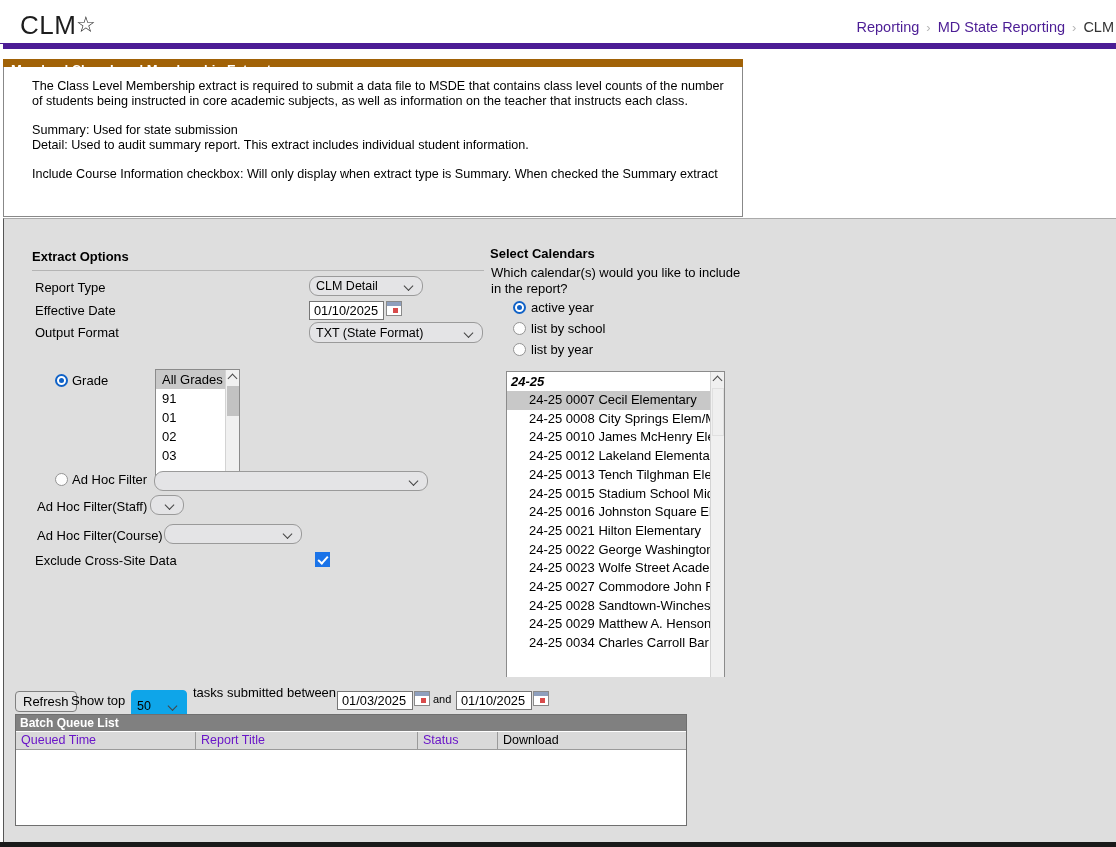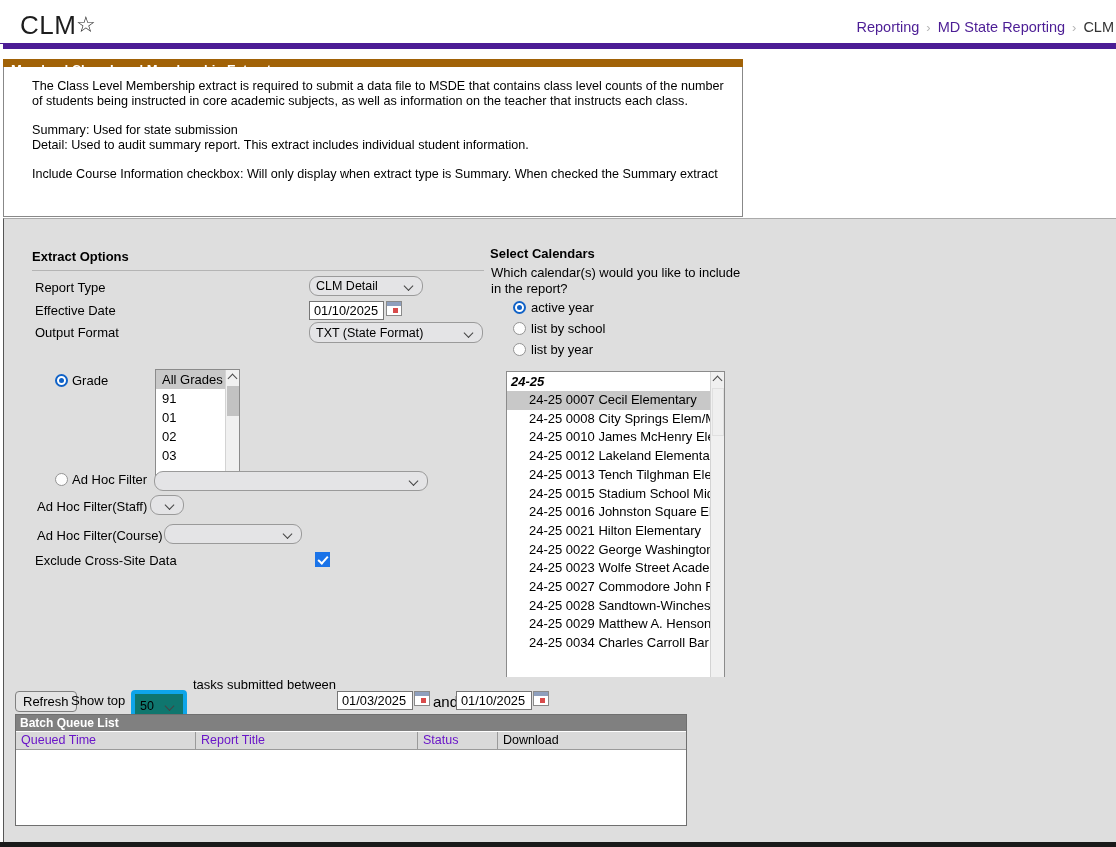--- a/index.html
+++ b/index.html
@@ -398,34 +398,34 @@
   #btn-refresh {
     left: 11px; top: 14px; height: 21px;
   }
   #lbl-show-top {
     position: absolute; left: 67px; top: 16px; font-size: 13px;
   }
   #sel-show-top {
     position: absolute;
     left: 127px; top: 13px;
     width: 56px; height: 32px;
-    background: #0f766e;
-    border: 4px solid #0ea5e9;
+    background: #0ea5e9;
+    border: 1px solid #0ea5e9;
     border-radius: 4px;
     font-size: 12.5px;
     padding-left: 5px;
     box-sizing: border-box;
     font-family: "Liberation Sans", sans-serif;
   }
   #lbl-tasks-between {
-    position: absolute; left: 189px; top: 0; font-size: 13px;
+    position: absolute; left: 189px; top: 8px; font-size: 13px;
   }
   #date-from { left: 333px; top: 14px; width: 76px; height: 19px; }
   #cal-from  { left: 410px; top: 14px; }
-  #lbl-and   { position: absolute; left: 429px; top: 16px; font-size: 15px; text-align: center; }
+  #lbl-and   { position: absolute; left: 429px; top: 16px; font-size: 11px; text-align: center; }
   #date-to   { left: 452px; top: 14px; width: 76px; height: 19px; }
   #cal-to    { left: 529px; top: 14px; }
 
   .queue-box {
     position: absolute;
     left: 11px; top: 37px;
     width: 672px; height: 112px;
     background: #ffffff;
     border: 1px solid #6f6f6f;
     box-sizing: border-box;

